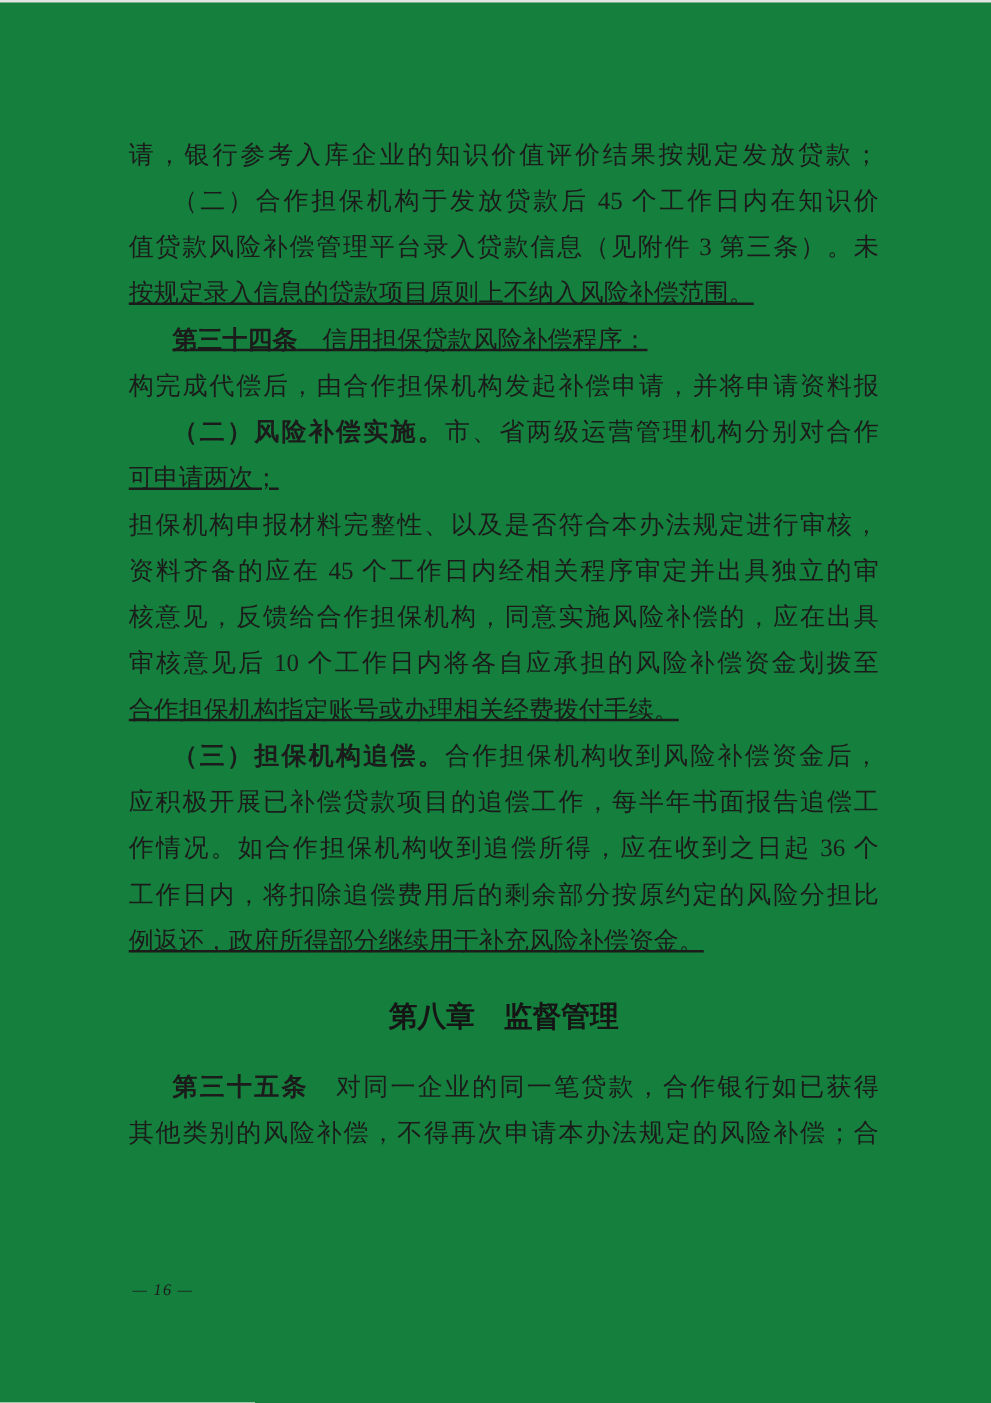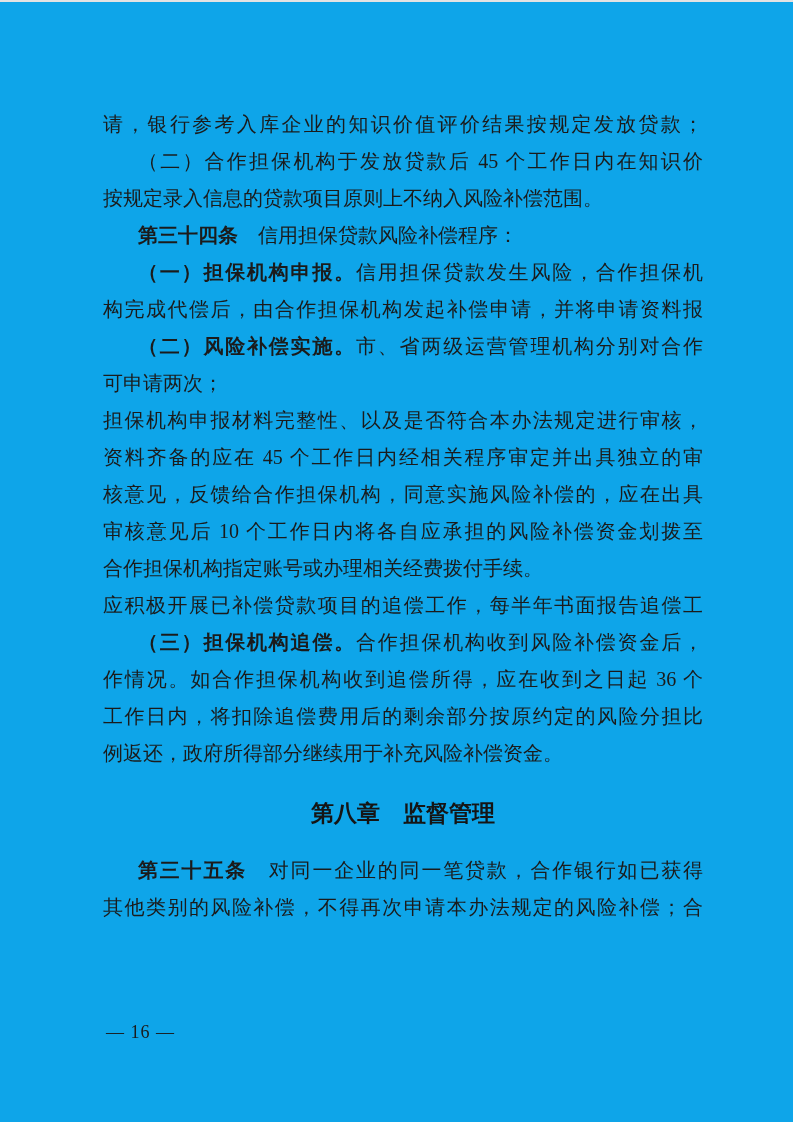--- a/index.html
+++ b/index.html
@@ -3,21 +3,21 @@
 <meta charset="utf-8">
 <style>
   * { margin: 0; padding: 0; box-sizing: border-box; }
   html, body { background: #ffffff; }
   body { font-family: "Liberation Serif", "DejaVu Serif", serif; }
 
   .page {
     position: relative;
     width: 793px;
     height: 1122px;
-    background: #0ea5e9;
+    background: #15803d;
     color: #1a1a1a;
     overflow: hidden;
   }
 
   
   .scan-edge {
     position: absolute;
     top: 0; left: 0; right: 0;
     height: 2px;
     background: #e3e3e3;
@@ -33,68 +33,69 @@
   .line {
     height: 37px;
     line-height: 37px;
     font-size: 20px;
     text-align: justify;
     text-align-last: justify;
     text-justify: inter-ideograph;
     color: #1b1b1b;
   }
   .line.indent { text-indent: 35px; }
-  .line.end { text-align-last: left; }
+  .line.end { text-align-last: left; text-decoration: underline; }
   .line b { font-weight: 700; }
 
   .chapter {
     height: 37px;
     line-height: 37px;
     margin: 23px 0 20px 0;
     font-family: "Liberation Sans", "DejaVu Sans", sans-serif;
     font-weight: 400;
     font-size: 23px;
     text-align: center;
     text-align-last: center;
     color: #151515;
   }
 
   .footer {
     position: absolute;
     left: 106px;
     top: 1020px;
-    font-size: 18px;
+    font-size: 13px;
     line-height: 24px;
     color: #1b1b1b;
     letter-spacing: 1px;
+    font-style: italic;
   }
 </style>
 </head>
 <body>
 
 <div class="page">
   <div class="scan-edge"></div>
 
   <div class="doc-body">
 
   <div class="line"><span>请，银行参考入库企业的知识价值评价结果按规定发放贷款；</span></div>
       <div class="line indent"><span>（二）合作担保机构于发放贷款后 45 个工作日内在知识价</span></div>
+      <div class="line"><span>值贷款风险补偿管理平台录入贷款信息（见附件 3 第三条）。未</span></div>
       <div class="line end"><span>按规定录入信息的贷款项目原则上不纳入风险补偿范围。</span></div>
       <div class="line indent end"><b>第三十四条</b><span>　信用担保贷款风险补偿程序：</span></div>
-      <div class="line indent"><b>（一）担保机构申报。</b><span>信用担保贷款发生风险，合作担保机</span></div>
       <div class="line"><span>构完成代偿后，由合作担保机构发起补偿申请，并将申请资料报</span></div>
       <div class="line indent"><b>（二）风险补偿实施。</b><span>市、省两级运营管理机构分别对合作</span></div>
       <div class="line end"><span>可申请两次；</span></div>
       <div class="line"><span>担保机构申报材料完整性、以及是否符合本办法规定进行审核，</span></div>
       <div class="line"><span>资料齐备的应在 45 个工作日内经相关程序审定并出具独立的审</span></div>
       <div class="line"><span>核意见，反馈给合作担保机构，同意实施风险补偿的，应在出具</span></div>
       <div class="line"><span>审核意见后 10 个工作日内将各自应承担的风险补偿资金划拨至</span></div>
       <div class="line end"><span>合作担保机构指定账号或办理相关经费拨付手续。</span></div>
+      <div class="line indent"><b>（三）担保机构追偿。</b><span>合作担保机构收到风险补偿资金后，</span></div>
       <div class="line"><span>应积极开展已补偿贷款项目的追偿工作，每半年书面报告追偿工</span></div>
-      <div class="line indent"><b>（三）担保机构追偿。</b><span>合作担保机构收到风险补偿资金后，</span></div>
       <div class="line"><span>作情况。如合作担保机构收到追偿所得，应在收到之日起 36 个</span></div>
       <div class="line"><span>工作日内，将扣除追偿费用后的剩余部分按原约定的风险分担比</span></div>
       <div class="line end"><span>例返还，政府所得部分继续用于补充风险补偿资金。</span></div>
       <div class="chapter"><b>第八章　监督管理</b></div>
       <div class="line indent"><b>第三十五条</b><span>　对同一企业的同一笔贷款，合作银行如已获得</span></div>
       <div class="line"><span>其他类别的风险补偿，不得再次申请本办法规定的风险补偿；合</span></div>
     </div>
 
   <div class="footer">— 16 —</div>
 </div>

